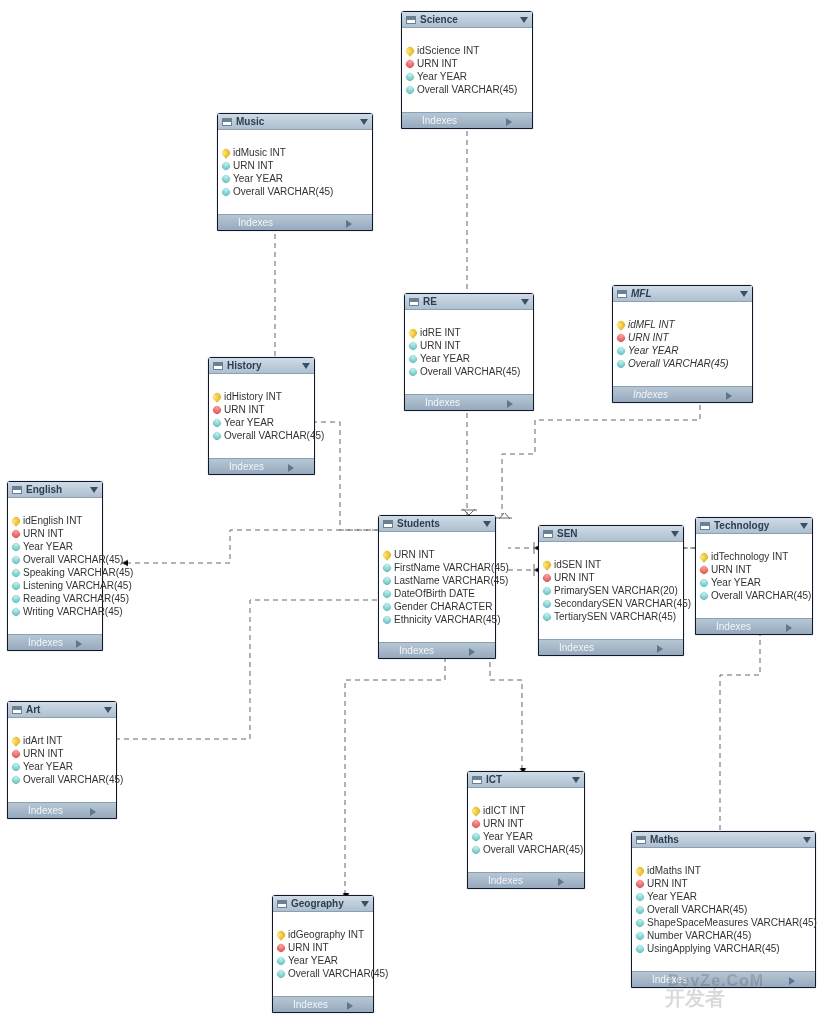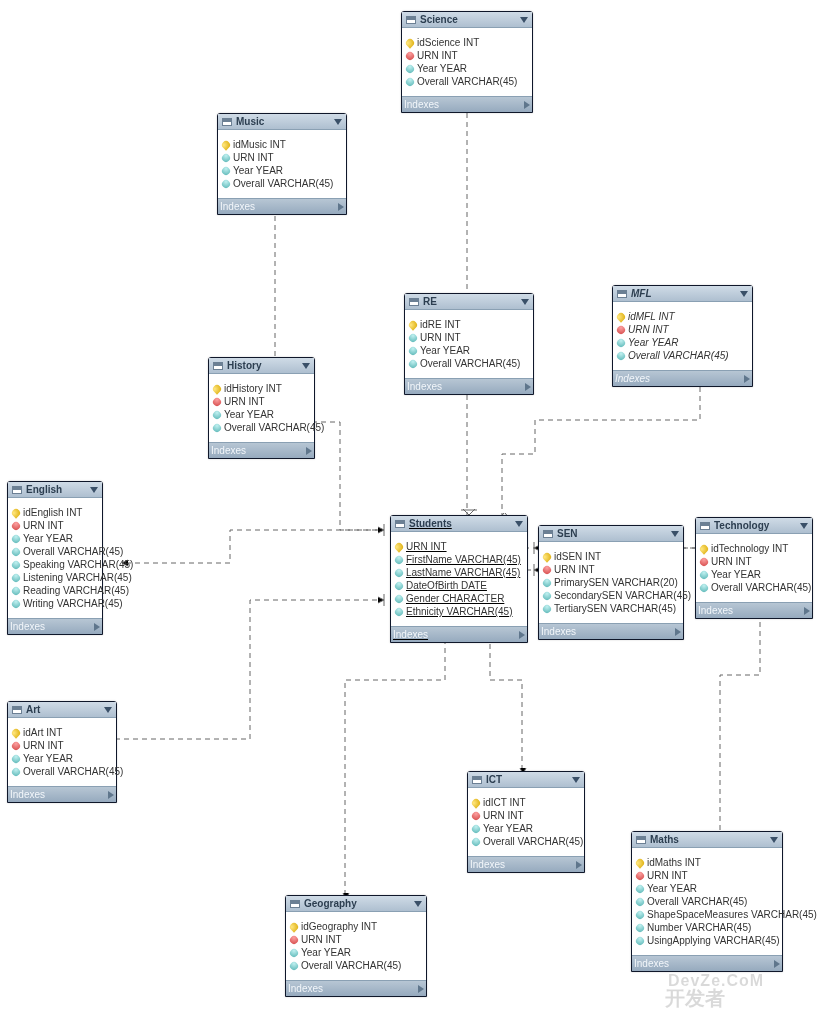--- a/index.html
+++ b/index.html
@@ -5,27 +5,27 @@
   * { margin:0; padding:0; box-sizing:border-box; }
   body { font-family: Tahoma, Arial, sans-serif; font-size:10px; background:#fff; width:829px; height:1023px; position:relative; overflow:hidden; }
   .canvas { position:relative; width:829px; height:1023px; }
   svg.connectors { position:absolute; top:0; left:0; width:829px; height:1023px; pointer-events:none; }
   .tbl { position:absolute; background:#fff; border:1px solid #0f172a; border-radius:3px 3px 0 0; box-shadow:0 0 2px rgba(0,0,0,.2); }
   .tbl .hdr { background:linear-gradient(#cfdbe6,#aebfd0); border-bottom:1px solid #8aa0b3; padding:2px 4px; display:flex; align-items:center; }
   .tbl .hdr .icon { display:inline-block; width:10px; height:8px; background:#fff; border:1px solid #6c8094; margin-right:4px; }
   .tbl .hdr .icon::before { content:""; display:block; width:100%; height:3px; background:#6c8094; }
   .tbl .hdr .title { font-weight:bold; color:#2c3e50; flex:1; }
   .tbl .hdr .col { width:0; height:0; border-left:4px solid transparent; border-right:4px solid transparent; border-top:6px solid #3a5068; }
-  .tbl .cols { padding:8px 0; }
+  .tbl .cols { padding:16px 0; }
   .tbl .col-row { display:flex; align-items:center; padding:1px 4px; color:#333; white-space:nowrap; }
   .tbl .col-row .ic { display:inline-block; width:8px; height:8px; margin-right:3px; flex-shrink:0; }
   .ic.key { background:radial-gradient(circle at 30% 30%, #ffe780, #d9a700); border-radius:50% 50% 50% 0; transform:rotate(-45deg); }
   .ic.red { background:radial-gradient(circle at 30% 30%, #fca0a0, #d04040); border-radius:50%; transform:rotate(45deg); }
   .ic.cyan { background:radial-gradient(circle at 30% 30%, #c0f0f0, #50b0b0); border-radius:50%; transform:rotate(45deg); }
-  .tbl .idx { background:linear-gradient(#b7c6d4,#96aabe); border-top:1px solid #8aa0b3; padding:2px 2px; color:#f2f6fa; display:flex; justify-content:space-between; align-items:center; }
+  .tbl .idx { background:linear-gradient(#b7c6d4,#96aabe); border-top:1px solid #8aa0b3; padding:2px 20px; color:#f2f6fa; display:flex; justify-content:space-between; align-items:flex-end; }
   .tbl .idx .arrow { width:0; height:0; border-top:4px solid transparent; border-bottom:4px solid transparent; border-left:6px solid #5f768c; }
   .watermark { position:absolute; font-family:"Microsoft YaHei",Arial,sans-serif; font-weight:bold; color:rgba(0,0,0,0.15); }
 </style>
 </head>
 <body>
 <div class="canvas">
 
 <svg class="connectors">
   <defs></defs>
   <g stroke="#666" stroke-width="1" stroke-dasharray="5,4" fill="none">
@@ -102,21 +102,21 @@
           <div class="col-row">
             <span class="ic cyan"></span>
             <span>Overall VARCHAR(45)</span>
           </div>
         </div>
         <div class="idx">
           <span>Indexes</span>
           <span class="arrow"></span>
         </div>
       </div>
-      <div class="tbl" style="left: 217px; top: 113px; width: 130px;">
+      <div class="tbl" style="left: 217px; top: 113px; width: 156px;">
         <div class="hdr">
           <span class="icon"></span>
           <span class="title">Music</span>
           <span class="col"></span>
         </div>
         <div class="cols">
           <div class="col-row">
             <span class="ic key"></span>
             <span>idMusic INT</span>
           </div>
@@ -263,21 +263,21 @@
           <div class="col-row">
             <span class="ic cyan"></span>
             <span>Writing VARCHAR(45)</span>
           </div>
         </div>
         <div class="idx">
           <span>Indexes</span>
           <span class="arrow"></span>
         </div>
       </div>
-      <div class="tbl" style="left: 390px; top: 515px; width: 138px; text-decoration: underline;">
+      <div class="tbl" style="left: 378px; top: 515px; width: 118px;">
         <div class="hdr">
           <span class="icon"></span>
           <span class="title">Students</span>
           <span class="col"></span>
         </div>
         <div class="cols">
           <div class="col-row">
             <span class="ic key"></span>
             <span>URN INT</span>
           </div>
@@ -420,21 +420,21 @@
           <div class="col-row">
             <span class="ic cyan"></span>
             <span>Overall VARCHAR(45)</span>
           </div>
         </div>
         <div class="idx">
           <span>Indexes</span>
           <span class="arrow"></span>
         </div>
       </div>
-      <div class="tbl" style="left: 631px; top: 831px; width: 152px;">
+      <div class="tbl" style="left: 631px; top: 831px; width: 185px;">
         <div class="hdr">
           <span class="icon"></span>
           <span class="title">Maths</span>
           <span class="col"></span>
         </div>
         <div class="cols">
           <div class="col-row">
             <span class="ic key"></span>
             <span>idMaths INT</span>
           </div>
@@ -461,21 +461,21 @@
           <div class="col-row">
             <span class="ic cyan"></span>
             <span>UsingApplying VARCHAR(45)</span>
           </div>
         </div>
         <div class="idx">
           <span>Indexes</span>
           <span class="arrow"></span>
         </div>
       </div>
-      <div class="tbl" style="left: 285px; top: 895px; width: 142px;">
+      <div class="tbl" style="left: 272px; top: 895px; width: 102px;">
         <div class="hdr">
           <span class="icon"></span>
           <span class="title">Geography</span>
           <span class="col"></span>
         </div>
         <div class="cols">
           <div class="col-row">
             <span class="ic key"></span>
             <span>idGeography INT</span>
           </div>

